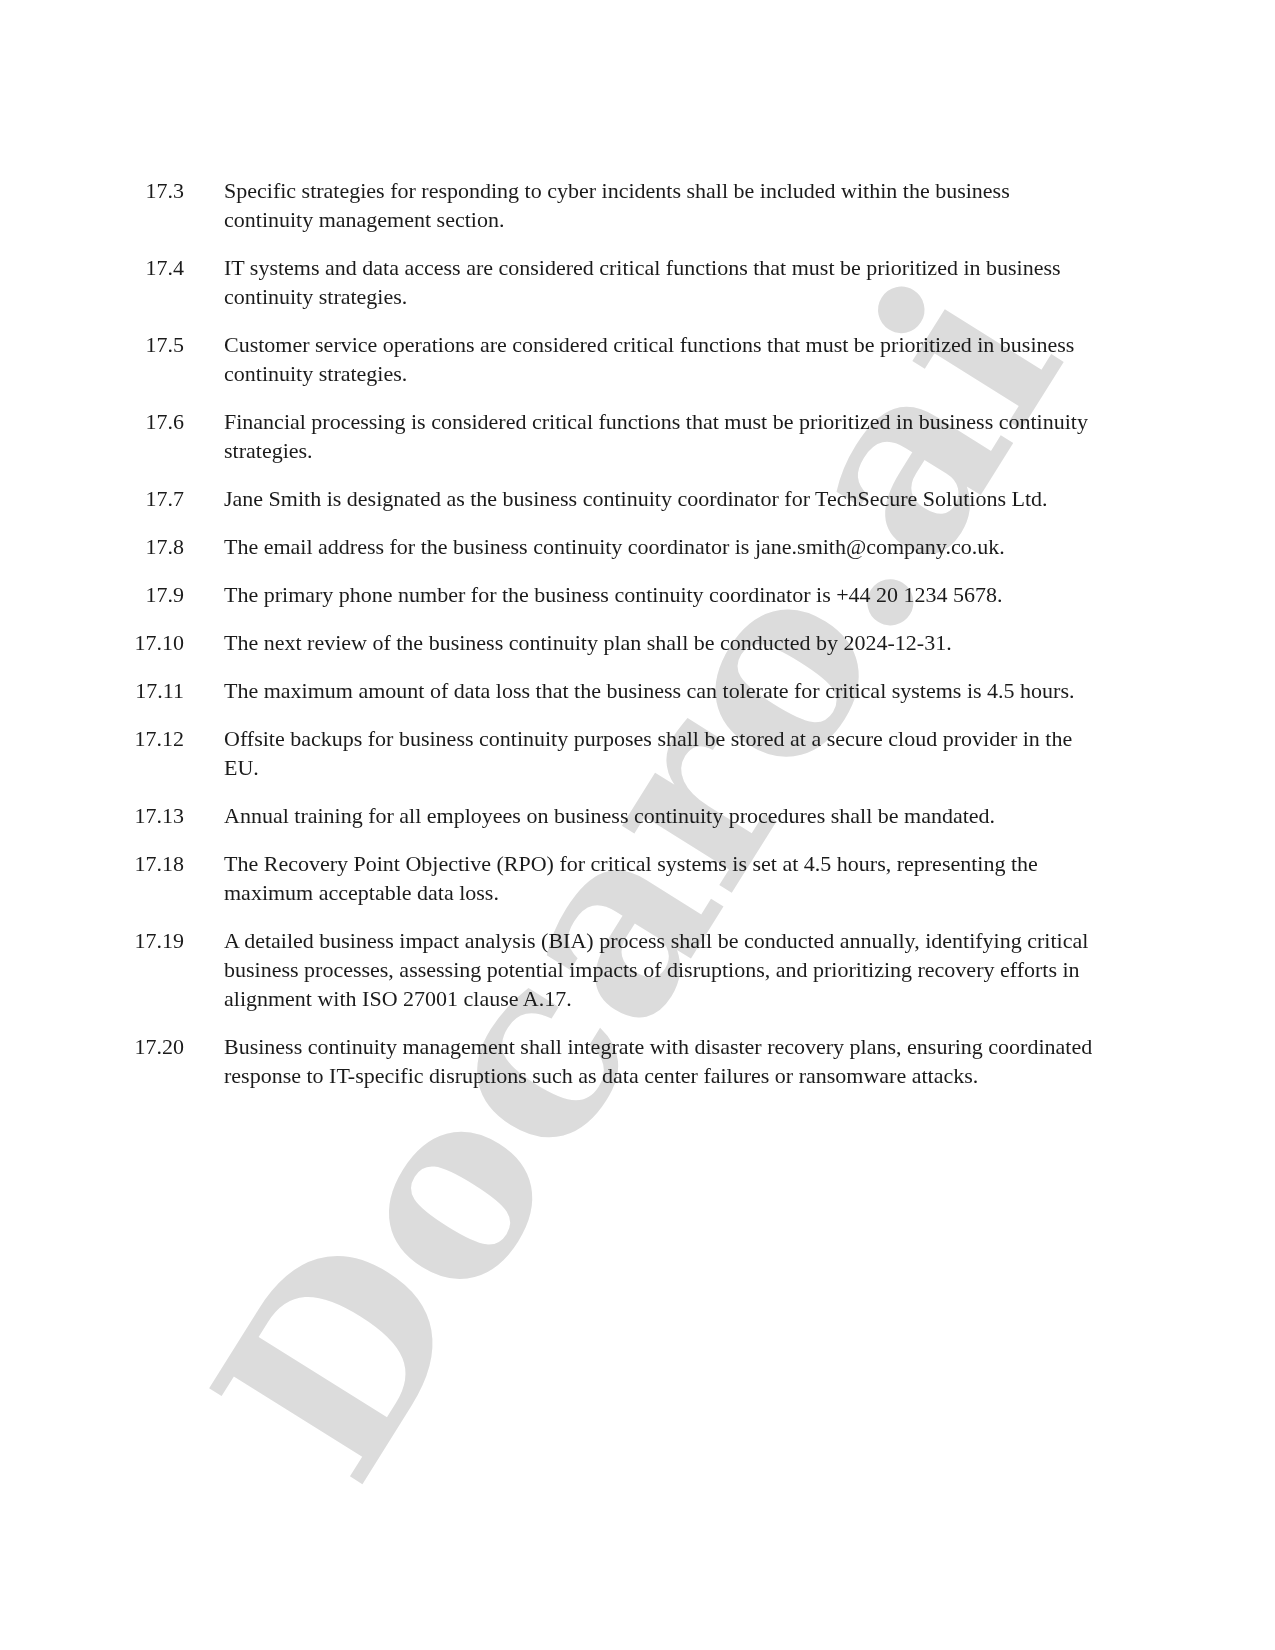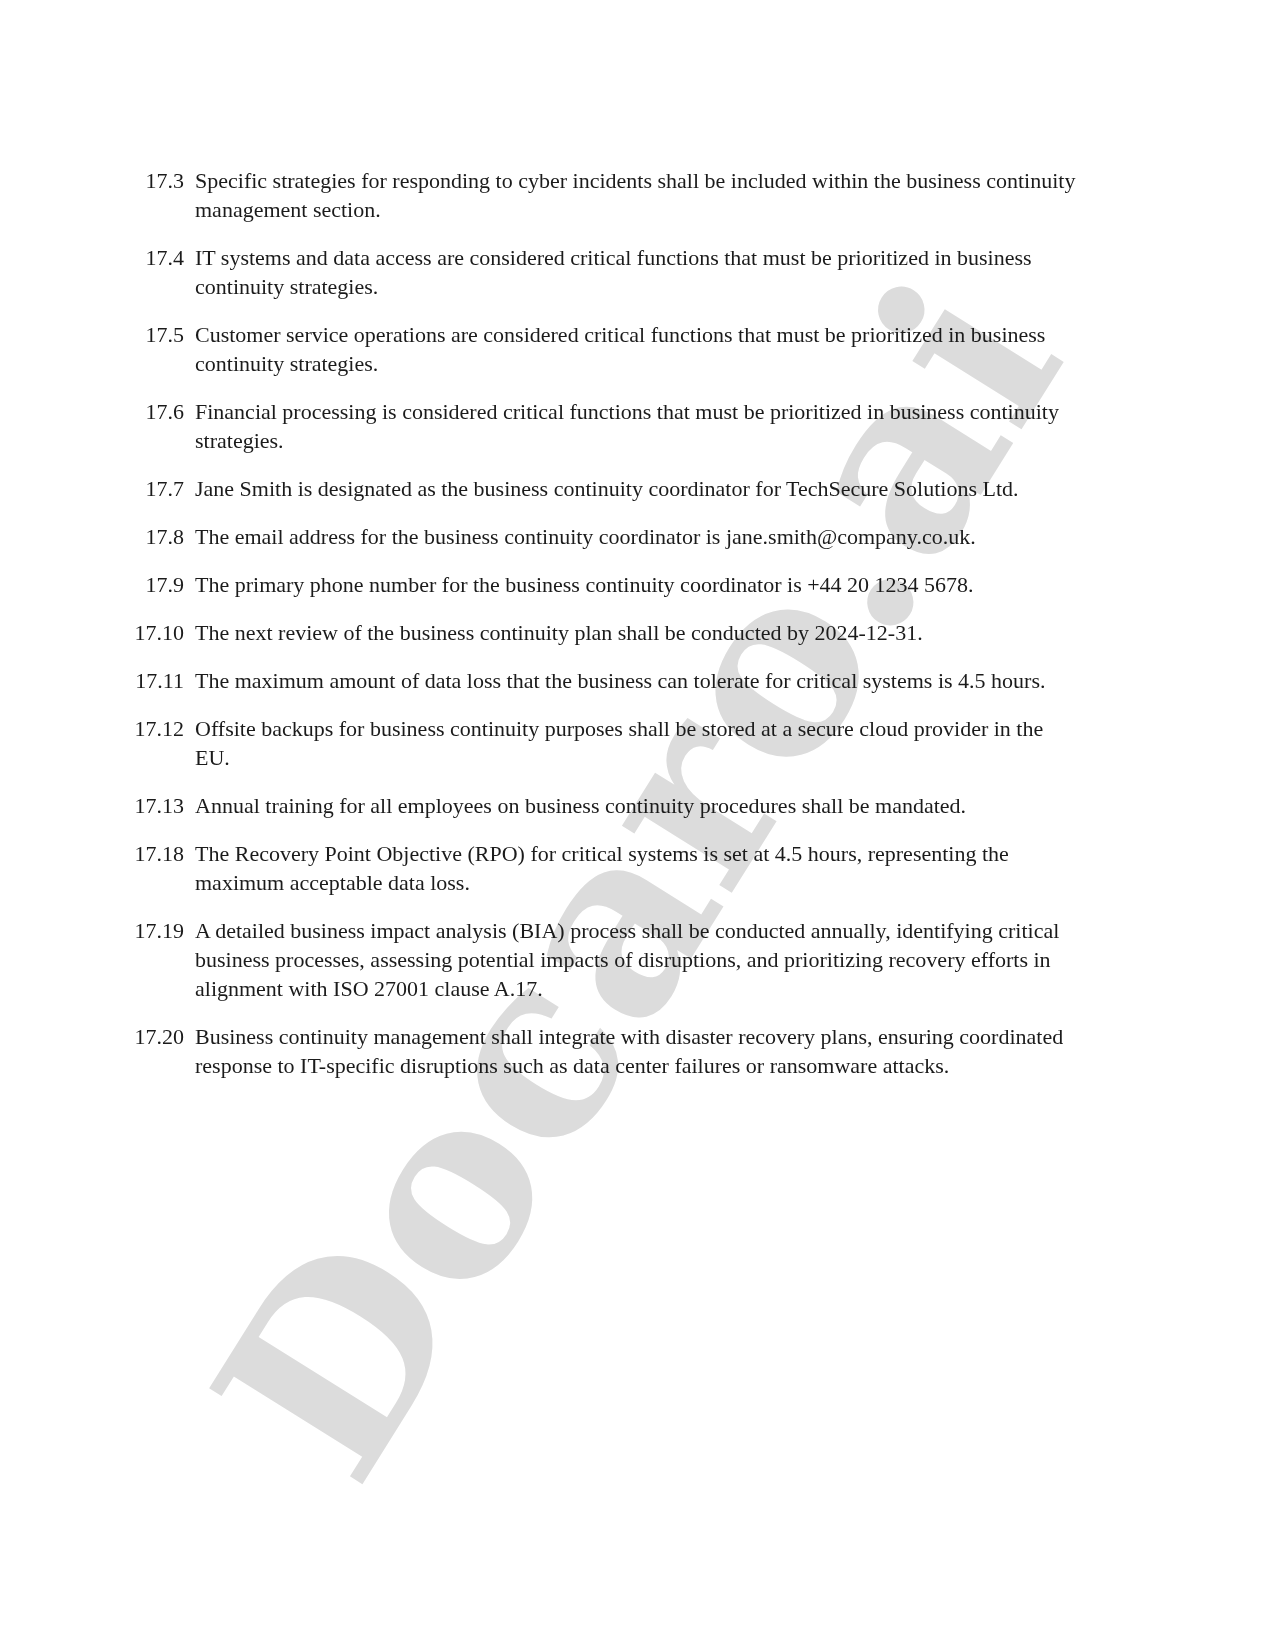--- a/index.html
+++ b/index.html
@@ -22,40 +22,40 @@
     font-size: 248px;
     color: #dcdcdc;
     white-space: nowrap;
     letter-spacing: 2px;
     z-index: 0;
     user-select: none;
     pointer-events: none;
   }
   .content {
     position: absolute;
-    top: 166px;
+    top: 176px;
     left: 123px;
     width: 975px;
     z-index: 1;
   }
   .clause {
     display: flex;
     align-items: flex-start;
     margin-bottom: 19px;
     font-size: 22px;
     line-height: 29px;
     color: #1b1b1b;
   }
   .clause .num {
     flex: none;
     width: 61px;
     text-align: right;
   }
   .clause .txt {
-    margin-left: 11px;
+    margin-left: 40px;
     width: 886px;
     text-align: left;
   }
 </style>
 </head>
 <body>
 
 <div class="page">
   <div class="watermark">Docaro.ai</div>
 

